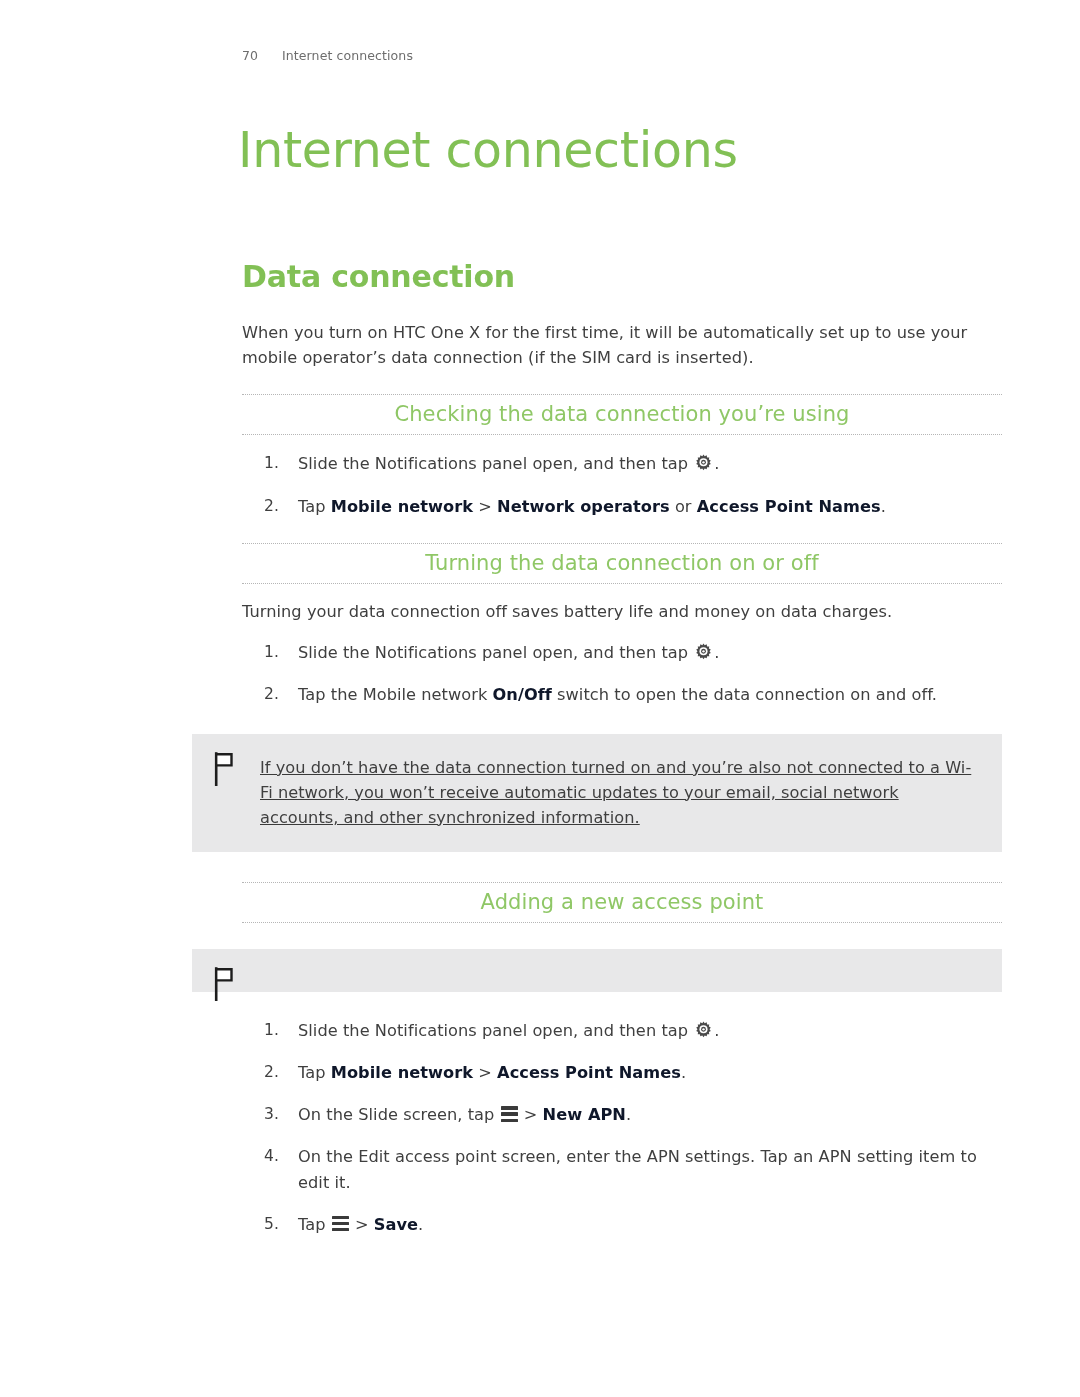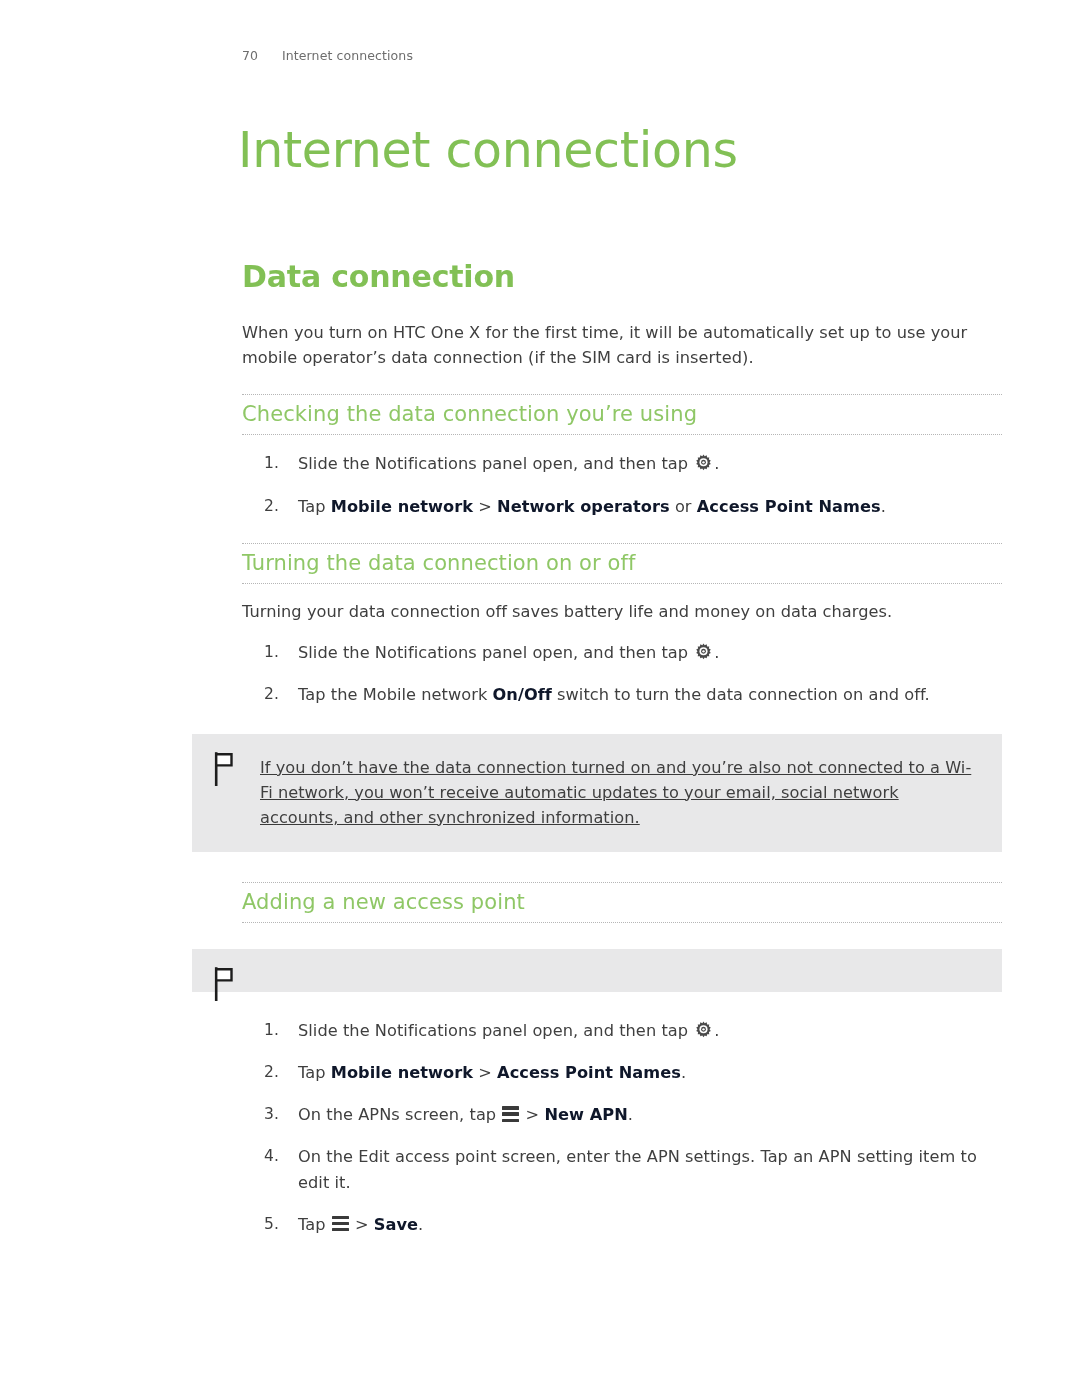--- a/index.html
+++ b/index.html
@@ -73,20 +73,21 @@
     letter-spacing: 0.05px;
   }
 
   
   .subsection {
     margin-top: 24px;
     margin-bottom: 4px;
     border-top: 1.5px dotted #b6b6b6;
     border-bottom: 1.5px dotted #b6b6b6;
     padding: 7px 0 8px 0;
+    text-align: center;
   }
   .subsection h3 {
     margin: 0;
     font-size: 21px;
     font-weight: 400;
     color: #8fc766;
     letter-spacing: 0.1px;
     line-height: 1.15;
   }
 
@@ -199,21 +200,21 @@
     <ol class="steps">
       <li>
         <span class="num">1.</span><span>Slide the Notifications panel open, and then tap </span><span class="icon-inline gear-icon"><svg width="19" height="19" viewBox="0 0 24 24">
               <path fill="#4a4a4a" d="M12 0.6l1.5 2.2 2.5-1.1 0.6 2.6 2.7 0.1-0.5 2.7 2.4 1.2-1.6 2.2 1.6 2.2-2.4 1.2 0.5 2.7-2.7 0.1-0.6 2.6-2.5-1.1L12 20.4l-1.5-2.2-2.5 1.1-0.6-2.6-2.7-0.1 0.5-2.7L2.8 12.7 4.4 10.5 2.8 8.3l2.4-1.2L4.7 4.4l2.7-0.1 0.6-2.6 2.5 1.1z"></path>
               <circle cx="12" cy="10.5" r="5.1" fill="#ffffff"></circle>
               <circle cx="12" cy="10.5" r="3.1" fill="#4a4a4a"></circle>
               <circle cx="12" cy="10.5" r="1.5" fill="#ffffff"></circle>
             </svg></span><span>.</span>
       </li>
       <li>
-        <span class="num">2.</span><span>Tap the Mobile network </span><span class="bold">On/Off</span><span> switch to turn the data connection on and off.</span>
+        <span class="num">2.</span><span>Tap the Mobile network </span><span class="bold">On/Off</span><span> switch to open the data connection on and off.</span>
       </li>
     </ol>
 
     <div class="callout">
       <span class="flag-icon">
         <svg width="26" height="34" viewBox="0 0 26 34">
             <path d="M4.2 1.5 L4.2 33" stroke="#1d1d1d" stroke-width="2.6" fill="none" stroke-linecap="square"></path>
             <path d="M4.2 2.2 L19.5 2.2 L19.5 13.4 L4.2 13.4 Z" fill="#ffffff" stroke="#1d1d1d" stroke-width="2.4" stroke-linejoin="miter"></path>
           </svg>
       </span>
@@ -239,21 +240,21 @@
               <path fill="#4a4a4a" d="M12 0.6l1.5 2.2 2.5-1.1 0.6 2.6 2.7 0.1-0.5 2.7 2.4 1.2-1.6 2.2 1.6 2.2-2.4 1.2 0.5 2.7-2.7 0.1-0.6 2.6-2.5-1.1L12 20.4l-1.5-2.2-2.5 1.1-0.6-2.6-2.7-0.1 0.5-2.7L2.8 12.7 4.4 10.5 2.8 8.3l2.4-1.2L4.7 4.4l2.7-0.1 0.6-2.6 2.5 1.1z"></path>
               <circle cx="12" cy="10.5" r="5.1" fill="#ffffff"></circle>
               <circle cx="12" cy="10.5" r="3.1" fill="#4a4a4a"></circle>
               <circle cx="12" cy="10.5" r="1.5" fill="#ffffff"></circle>
             </svg></span><span>.</span>
       </li>
       <li>
         <span class="num">2.</span><span>Tap </span><span class="bold">Mobile network</span><span> &gt; </span><span class="bold">Access Point Names</span><span>.</span>
       </li>
       <li>
-        <span class="num">3.</span><span>On the APNs screen, tap </span><span class="icon-inline menu-icon"><i></i><i></i><i></i></span><span> &gt; </span><span class="bold">New APN</span><span>.</span>
+        <span class="num">3.</span><span>On the Slide screen, tap </span><span class="icon-inline menu-icon"><i></i><i></i><i></i></span><span> &gt; </span><span class="bold">New APN</span><span>.</span>
       </li>
       <li>
         <span class="num">4.</span><span>On the Edit access point screen, enter the APN settings. Tap an APN setting item to edit it.</span>
       </li>
       <li>
         <span class="num">5.</span><span>Tap </span><span class="icon-inline menu-icon"><i></i><i></i><i></i></span><span> &gt; </span><span class="bold">Save</span><span>.</span>
       </li>
     </ol>
 
   </div>

